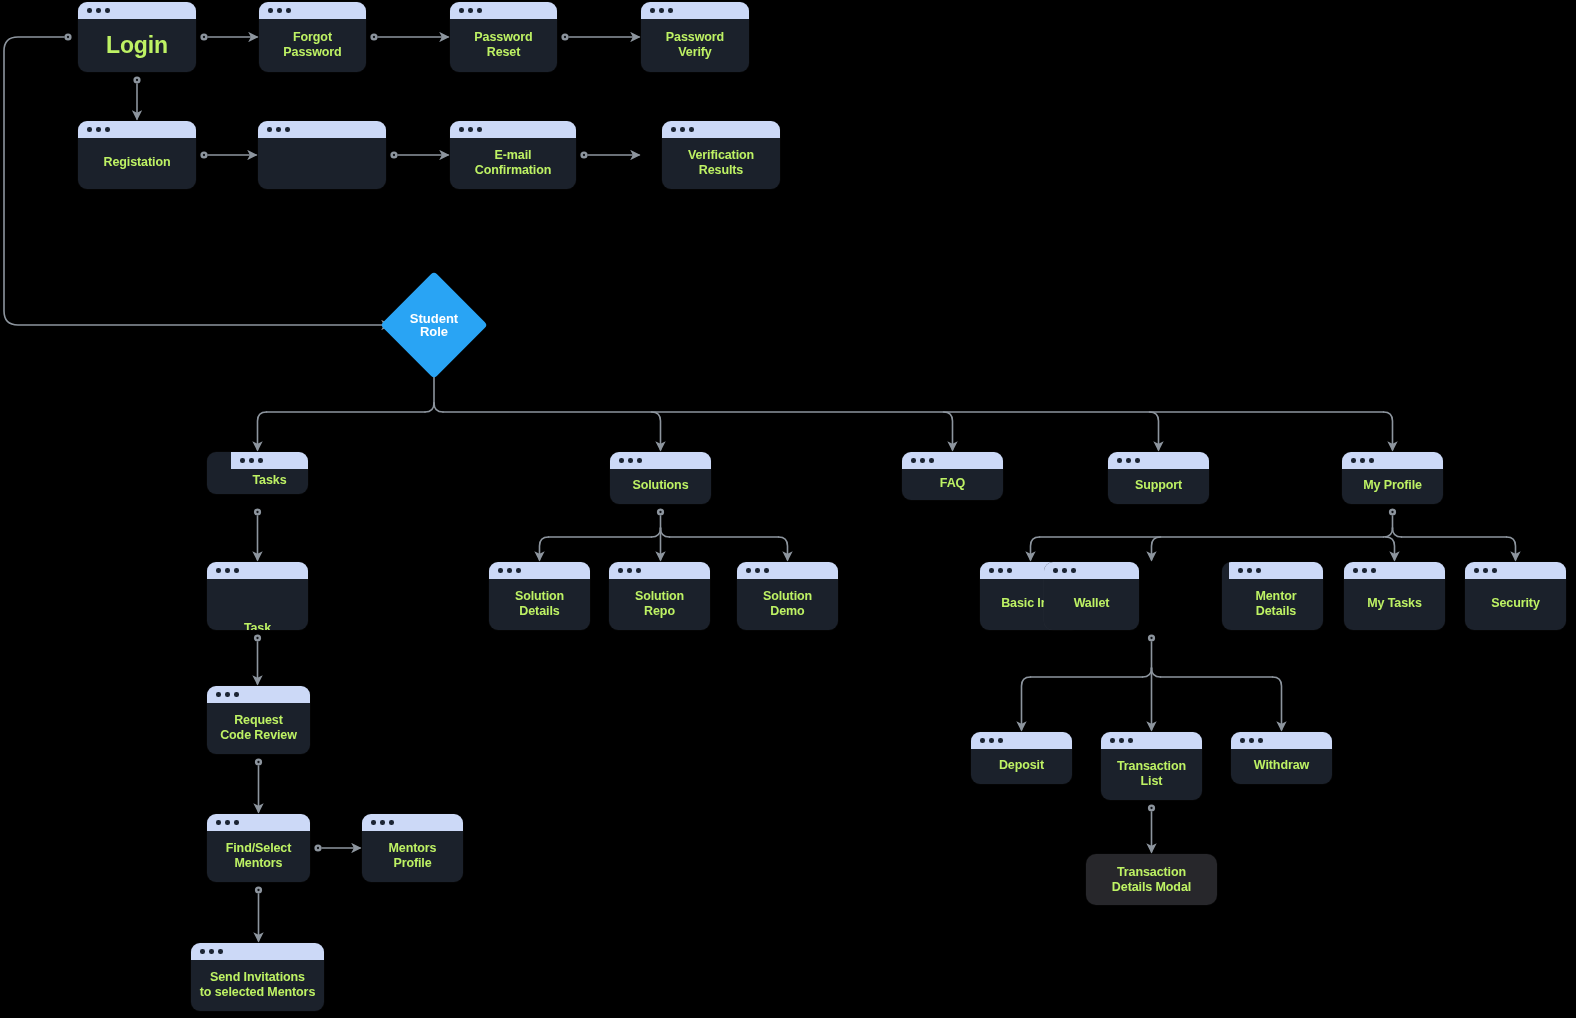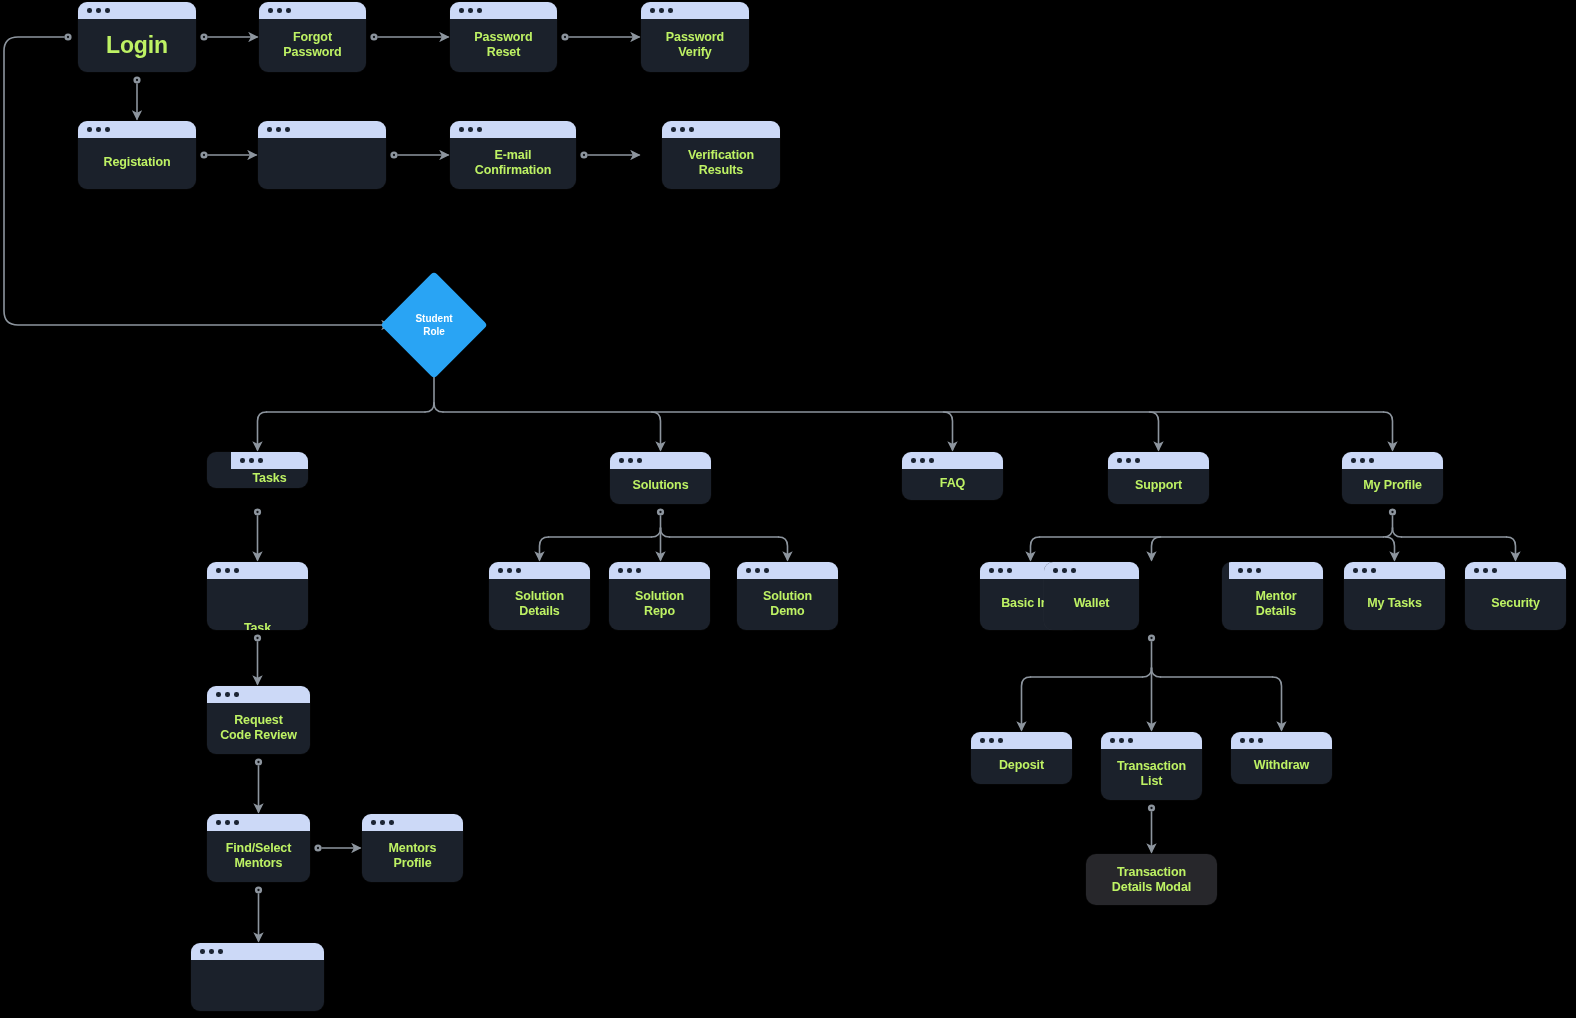--- a/index.html
+++ b/index.html
@@ -90,21 +90,21 @@
     width: 100%; height: 100%;
     background: #29a4f4;
     transform: rotate(45deg);
     border-radius: 4px;
   }
   .diamond .label {
     position: relative;
     z-index: 1;
     color: #ffffff;
     font-weight: bold;
-    font-size: 10px;
+    font-size: 13px;
     line-height: 13.5px;
     text-align: center;
     white-space: pre-line;
   }
 </style>
 </head>
 <body>
 
 <div id="canvas">
 
@@ -285,21 +285,21 @@
       <div class="body">
         <div class="label">Verification
 Results</div>
       </div>
     </div>
     <div class="diamond" style="left: 396px; top: 287px; width: 76px; height: 76px;">
       <div class="shape"></div>
       <div class="label">Student
 Role</div>
     </div>
-    <div class="node" style="left: 207px; top: 452px; width: 101px; height: 36px; padding-left: 24px;">
+    <div class="node" style="left: 207px; top: 452px; width: 101px; height: 42px; padding-left: 24px;">
       <div class="titlebar">
         <i></i>
         <i></i>
         <i></i>
       </div>
       <div class="body">
         <div class="label">Tasks</div>
       </div>
     </div>
     <div class="node" style="left: 610px; top: 452px; width: 101px; height: 52px;">
@@ -505,15 +505,19 @@
       <div class="body">
         <div class="label">Transaction
 Details Modal</div>
       </div>
     </div>
     <div class="node" style="left: 191px; top: 943px; width: 133px; height: 68px;">
       <div class="titlebar">
         <i></i>
         <i></i>
         <i></i>
+      </div>
+      <div class="body">
+        <div class="label">Send Invitations
+to selected Mentors</div>
       </div>
     </div>
   </div>
 
 </body></html>

